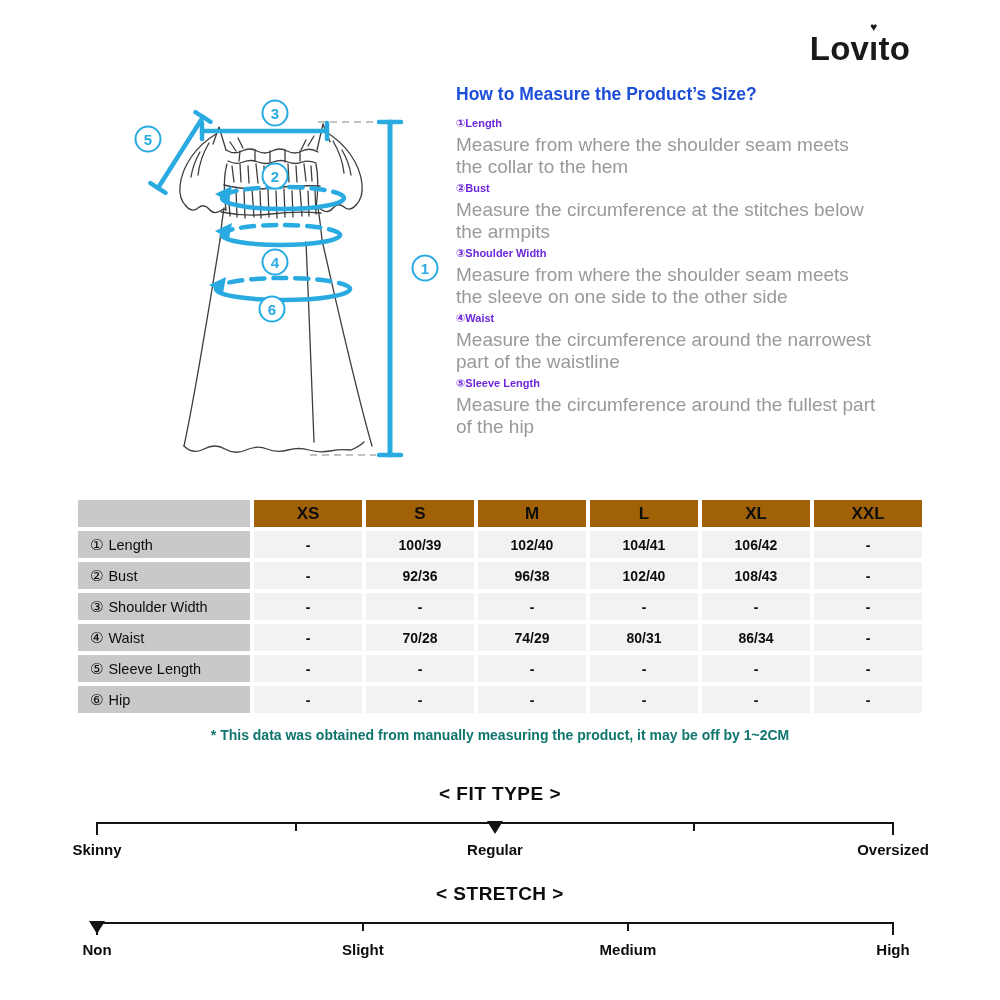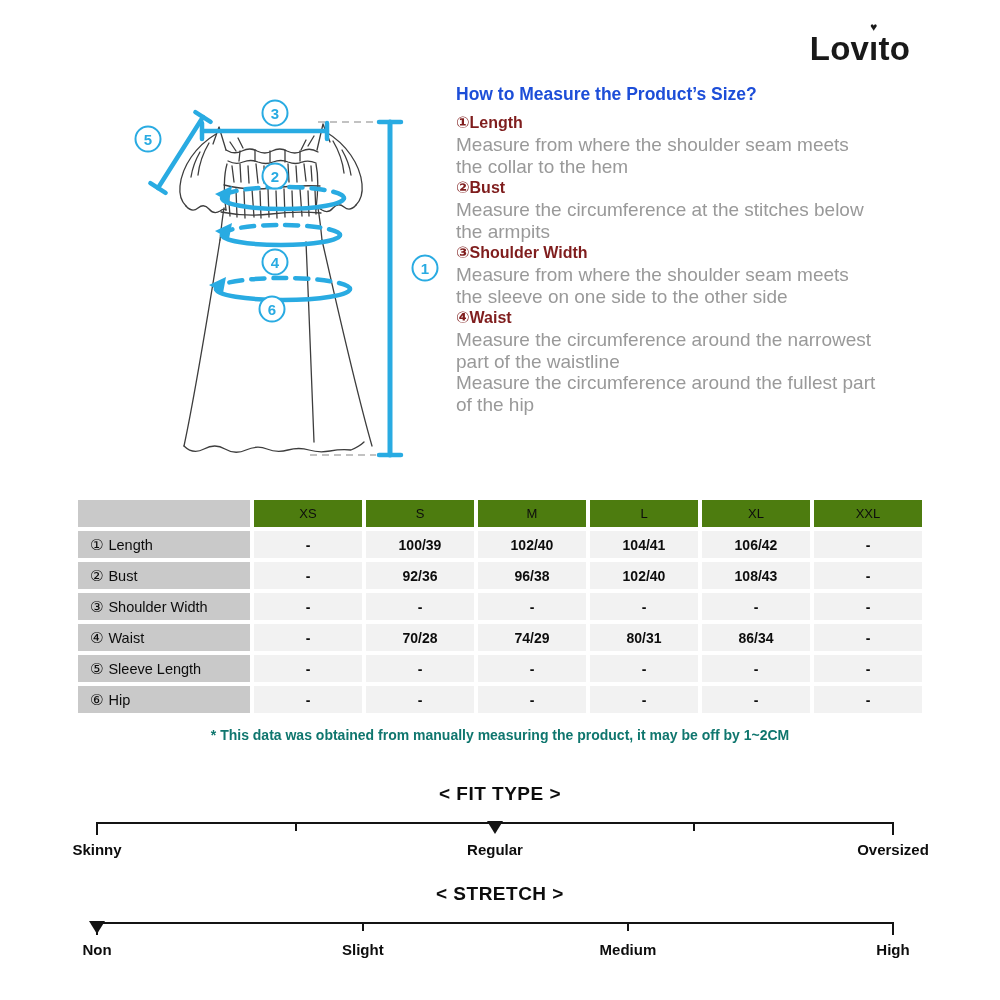--- a/index.html
+++ b/index.html
@@ -21,34 +21,34 @@
   .logo .logo-i { position:relative; display:inline-block; }
   .logo .heart {
     position:absolute; top:-9px; left:50%; transform:translateX(-50%);
     font-size:12px; line-height:12px; color:#191919;
   }
   
   .howto {
     position:absolute; left:456px; top:84px; width:424px;
   }
   .howto-heading { font-size:17.5px; font-weight:700; color:#1d4ed8; margin-bottom:7px; }
-  .howto-term { font-size:16px; font-weight:700; color:#7f1d1d; line-height:22px; }
+  .howto-term { font-size:11px; font-weight:700; color:#6d28d9; line-height:22px; }
   .howto-desc { font-size:19px; font-weight:400; color:#999999; line-height:21.5px; }
   
   .units {
     position:absolute; left:78px; top:474px; width:844px; text-align:right;
     font-size:14.5px; font-weight:700;
   }
   .size-table { position:absolute; left:78px; top:500px; width:844px; }
   .trow { display:flex; gap:4px; margin-bottom:4px; }
   .tcell {
     flex:1; height:27px; display:flex; align-items:center; justify-content:center;
     background:#F2F2F2; font-size:14px; font-weight:700; color:#0d0d0d;
   }
-  .thead { background:#4d7c0f; font-weight:400; font-size:13px; }
+  .thead { background:#a16207; font-weight:700; font-size:17px; }
   .tlabel {
     flex:0 0 172px; background:#C9C9C9; justify-content:flex-start;
     padding-left:12px; font-weight:400; font-size:14.5px;
   }
   .tlabel .rownum { margin-right:5px; font-size:15px; }
   
   .footnote {
     position:absolute; left:0; top:727px; width:1000px; text-align:center;
     font-size:14px; font-weight:700; color:#0f766e;
   }
@@ -186,20 +186,21 @@
     <div class="howto-heading">How to Measure the Product’s Size?</div>
     <div id="howto-list">
         <div class="howto-term"><span>①</span><span>Length</span></div>
         <div class="howto-desc">Measure from where the shoulder seam meets the collar to the hem</div>
         <div class="howto-term"><span>②</span><span>Bust</span></div>
         <div class="howto-desc">Measure the circumference at the stitches below the armpits</div>
         <div class="howto-term"><span>③</span><span>Shoulder Width</span></div>
         <div class="howto-desc">Measure from where the shoulder seam meets the sleeve on one side to the other side</div>
         <div class="howto-term"><span>④</span><span>Waist</span></div>
         <div class="howto-desc">Measure the circumference around the narrowest part of the waistline</div>
+        <div class="howto-term"><span>⑤</span><span>Sleeve Length</span></div>
         <div class="howto-desc">Measure the circumference around the fullest part of the hip</div>
       </div>
   </div>
 
 
   <div class="size-table" id="size-table">
       <div class="trow">
         <div class="tcell tlabel thead"></div>
         <div class="tcell thead">XS</div>
         <div class="tcell thead">S</div>

